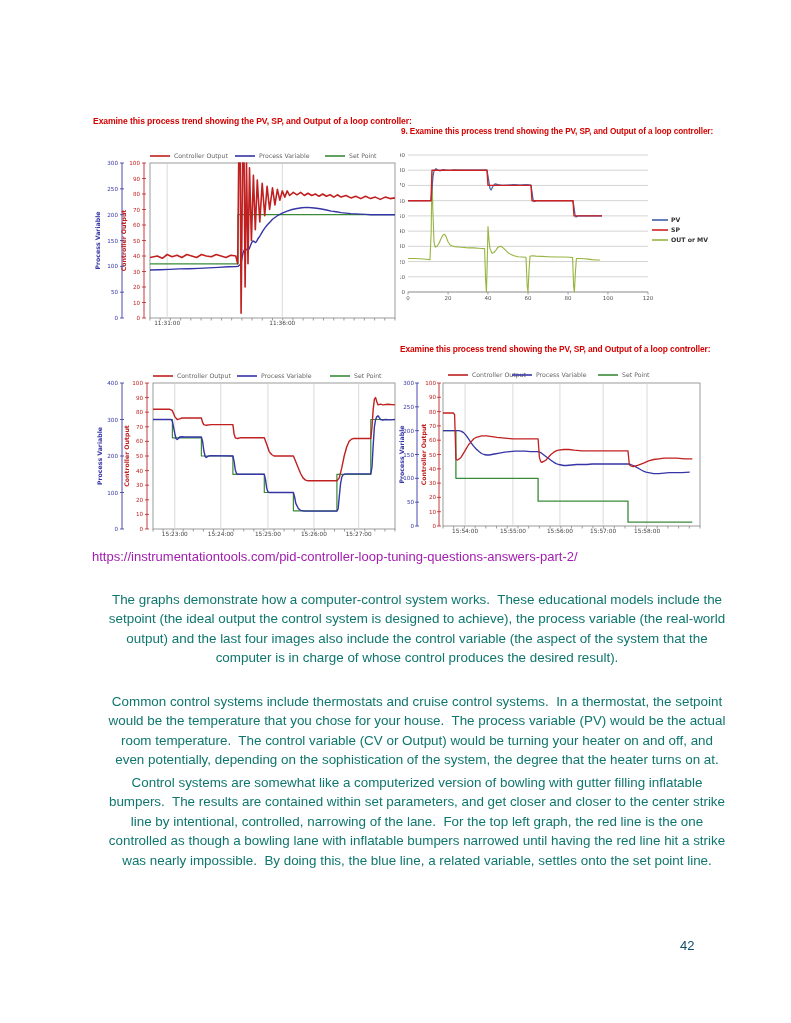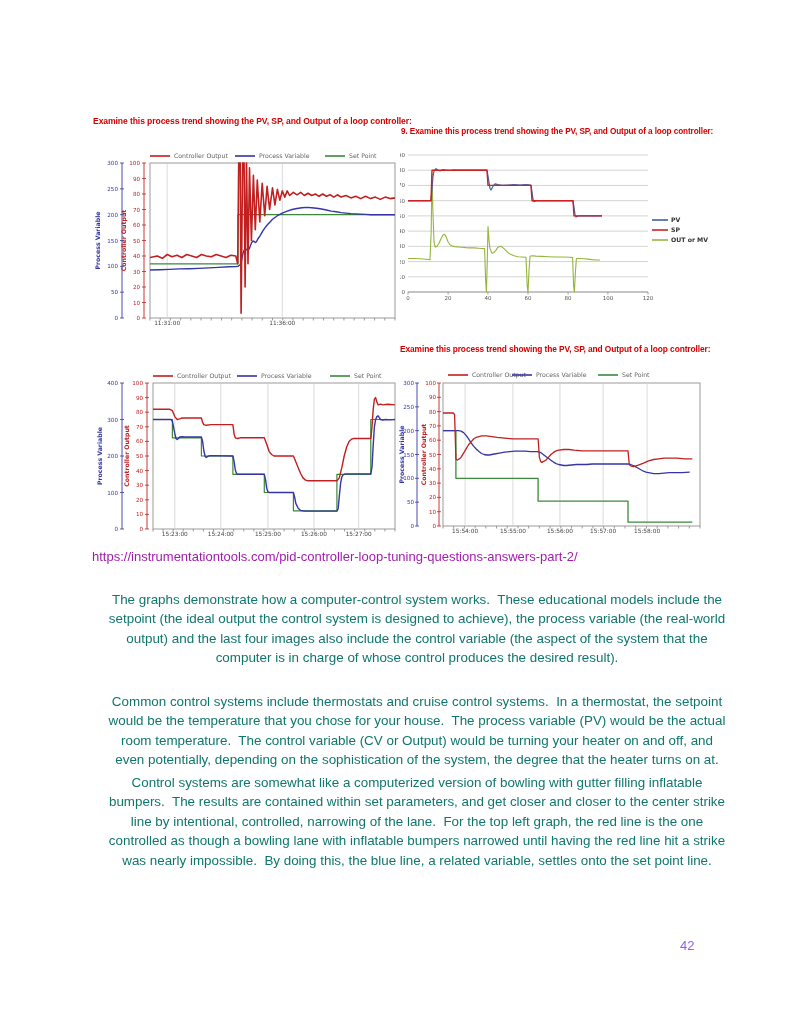--- a/index.html
+++ b/index.html
@@ -15,21 +15,21 @@
   #c1{left:60px;top:148px;}
   #c2{left:400px;top:146px;}
   #c3{left:60px;top:368px;}
   #c4{left:398px;top:356px;}
   .url{position:absolute;left:92px;top:549px;width:620px;font-size:13px;color:#a21caf;}
   .body-text{position:absolute;left:92px;width:618px;font-size:13.4px;line-height:19.4px;
         color:#0f766e;white-space:pre-wrap;margin:16px;text-align:center;}
   #p1{top:574px;}
   #p2{top:676px;}
   #p3{top:757px;}
-  .page-number{position:absolute;left:680px;top:938px;font-size:13px;color:#8b5cf6;}
+  .page-number{position:absolute;left:680px;top:938px;font-size:13px;color:#0c4a6e;}
 </style>
 </head>
 <body>
 
 <div class="page">
 
   <div class="chart-title" id="t1">Examine this process trend showing the PV, SP, and Output of a loop controller:</div>
   <div class="chart-title" id="t2">9. Examine this process trend showing the PV, SP, and Output of a loop controller:</div>
   <div class="chart-title" id="t4">Examine this process trend showing the PV, SP, and Output of a loop controller:</div>
 

